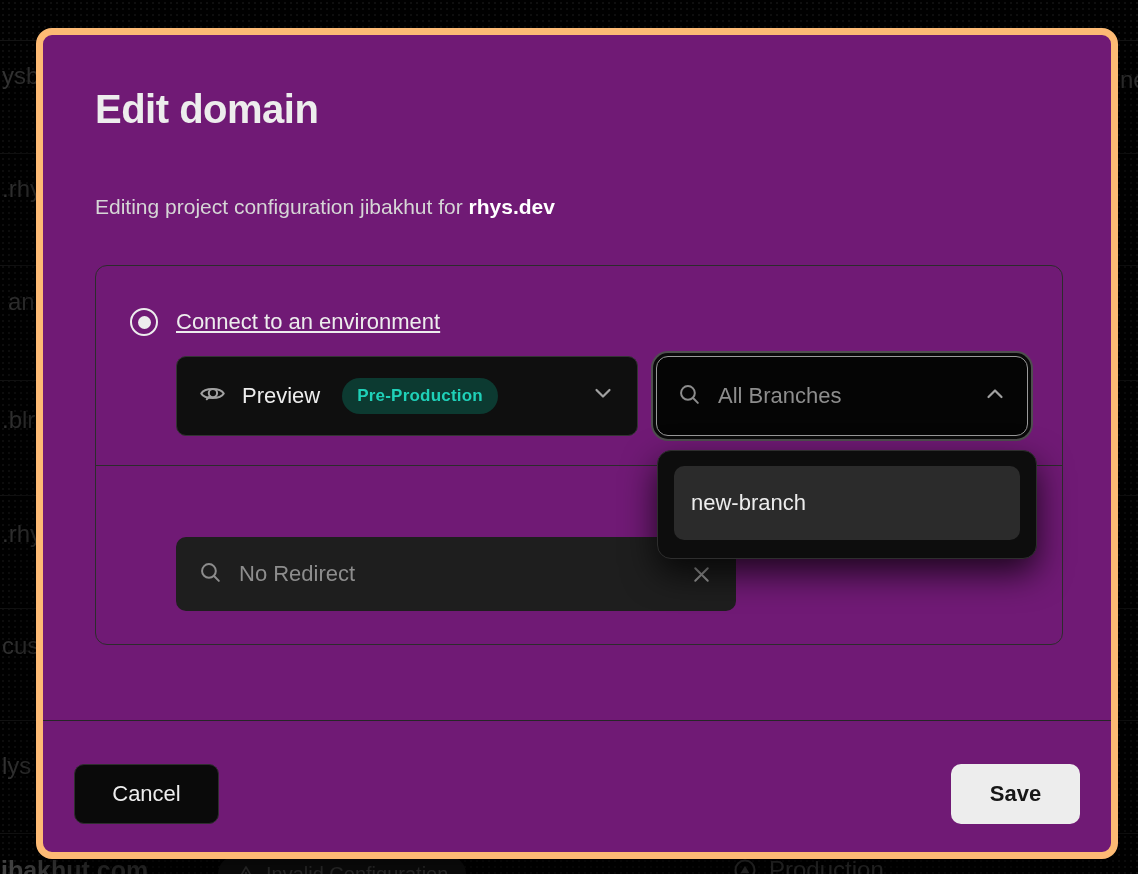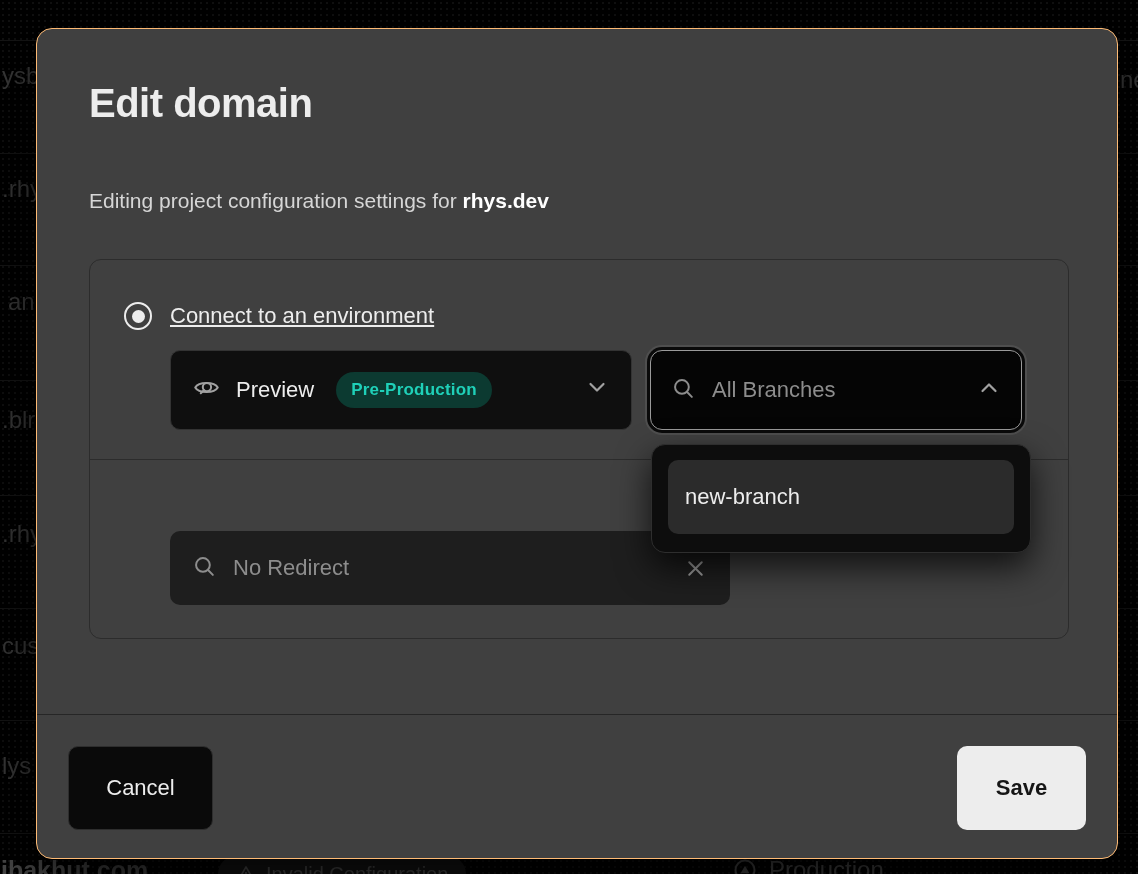--- a/index.html
+++ b/index.html
@@ -22,21 +22,21 @@
     position:absolute; left:218px; top:1px; height:36px; border-radius:18px;
     background:#161616; display:flex; align-items:center; gap:10px; padding:0 18px;
     color:#4f4f4f; font-size:20px;
   }
   .bottom-env { position:absolute; left:733px; top:1px; display:flex; align-items:center; gap:12px; color:#4a4a4a; font-size:24px; }
   .bottom-badge svg, .bottom-env svg { display:block; }
 
   
   .modal {
     position:absolute; left:36px; top:28px; width:1082px; height:831px;
-    background:#404040; border:1px solid #fdba74; border-radius:16px;
+    background:#701a75; border:7px solid #fdba74; border-radius:16px;
     box-shadow:0 24px 70px rgba(0,0,0,.85);
     z-index:5;
   }
   .modal-body { padding:50px 48px 0 52px; }
   .title { font-size:40px; font-weight:700; letter-spacing:-.5px; color:#ededed; line-height:48px; }
   .subtitle { margin-top:60px; font-size:21px; line-height:28px; color:#d6d6d6; }
   .subtitle b { color:#fff; font-weight:700; }
 
   .section { margin-top:44px; border:1px solid #2c2c2c; border-radius:12px; }
   .half-env { padding:42px 30px 29px 34px; }
@@ -97,21 +97,21 @@
     height:74px; border-radius:10px; background:#2b2b2b;
     display:flex; align-items:center; padding:0 17px;
     font-size:22px; color:#ededed; cursor:pointer;
   }
 
   .footer {
     position:absolute; left:0; top:685px; width:100%; height:146px;
     border-top:1px solid #262626; display:flex; align-items:center;
     justify-content:space-between; padding:0 31px;
   }
-  .btn { height:84px; border-radius:10px; font-size:22px; display:flex; align-items:center; justify-content:center; cursor:pointer; font-family:inherit; }
+  .btn { height:60px; border-radius:10px; font-size:22px; display:flex; align-items:center; justify-content:center; cursor:pointer; font-family:inherit; }
   .btn-cancel { width:145px; background:#0a0a0a; border:1px solid #2e2e2e; color:#ededed; }
   .btn-save { width:129px; background:#ededed; border:none; color:#161616; font-weight:700; }
 
   svg { flex:0 0 auto; }
 </style>
 </head>
 <body>
 
 <div>
   <div class="bg-line" style="top:40px"></div>
@@ -152,21 +152,21 @@
         </svg>
       </span>
       <span>Production</span>
     </div>
   </div>
 </div>
 
 <div class="modal">
   <div class="modal-body">
     <h1 class="title">Edit domain</h1>
-    <p class="subtitle"><span>Editing project configuration settings for </span><b>rhys.dev</b></p>
+    <p class="subtitle"><span>Editing project configuration jibakhut for </span><b>rhys.dev</b></p>
 
     <div class="section">
 
       <div class="half-env">
         <div class="radio-row">
           <span class="radio on">
               <span class="dot"></span>
             </span>
           <span class="radio-label">Connect to an environment</span>
         </div>

